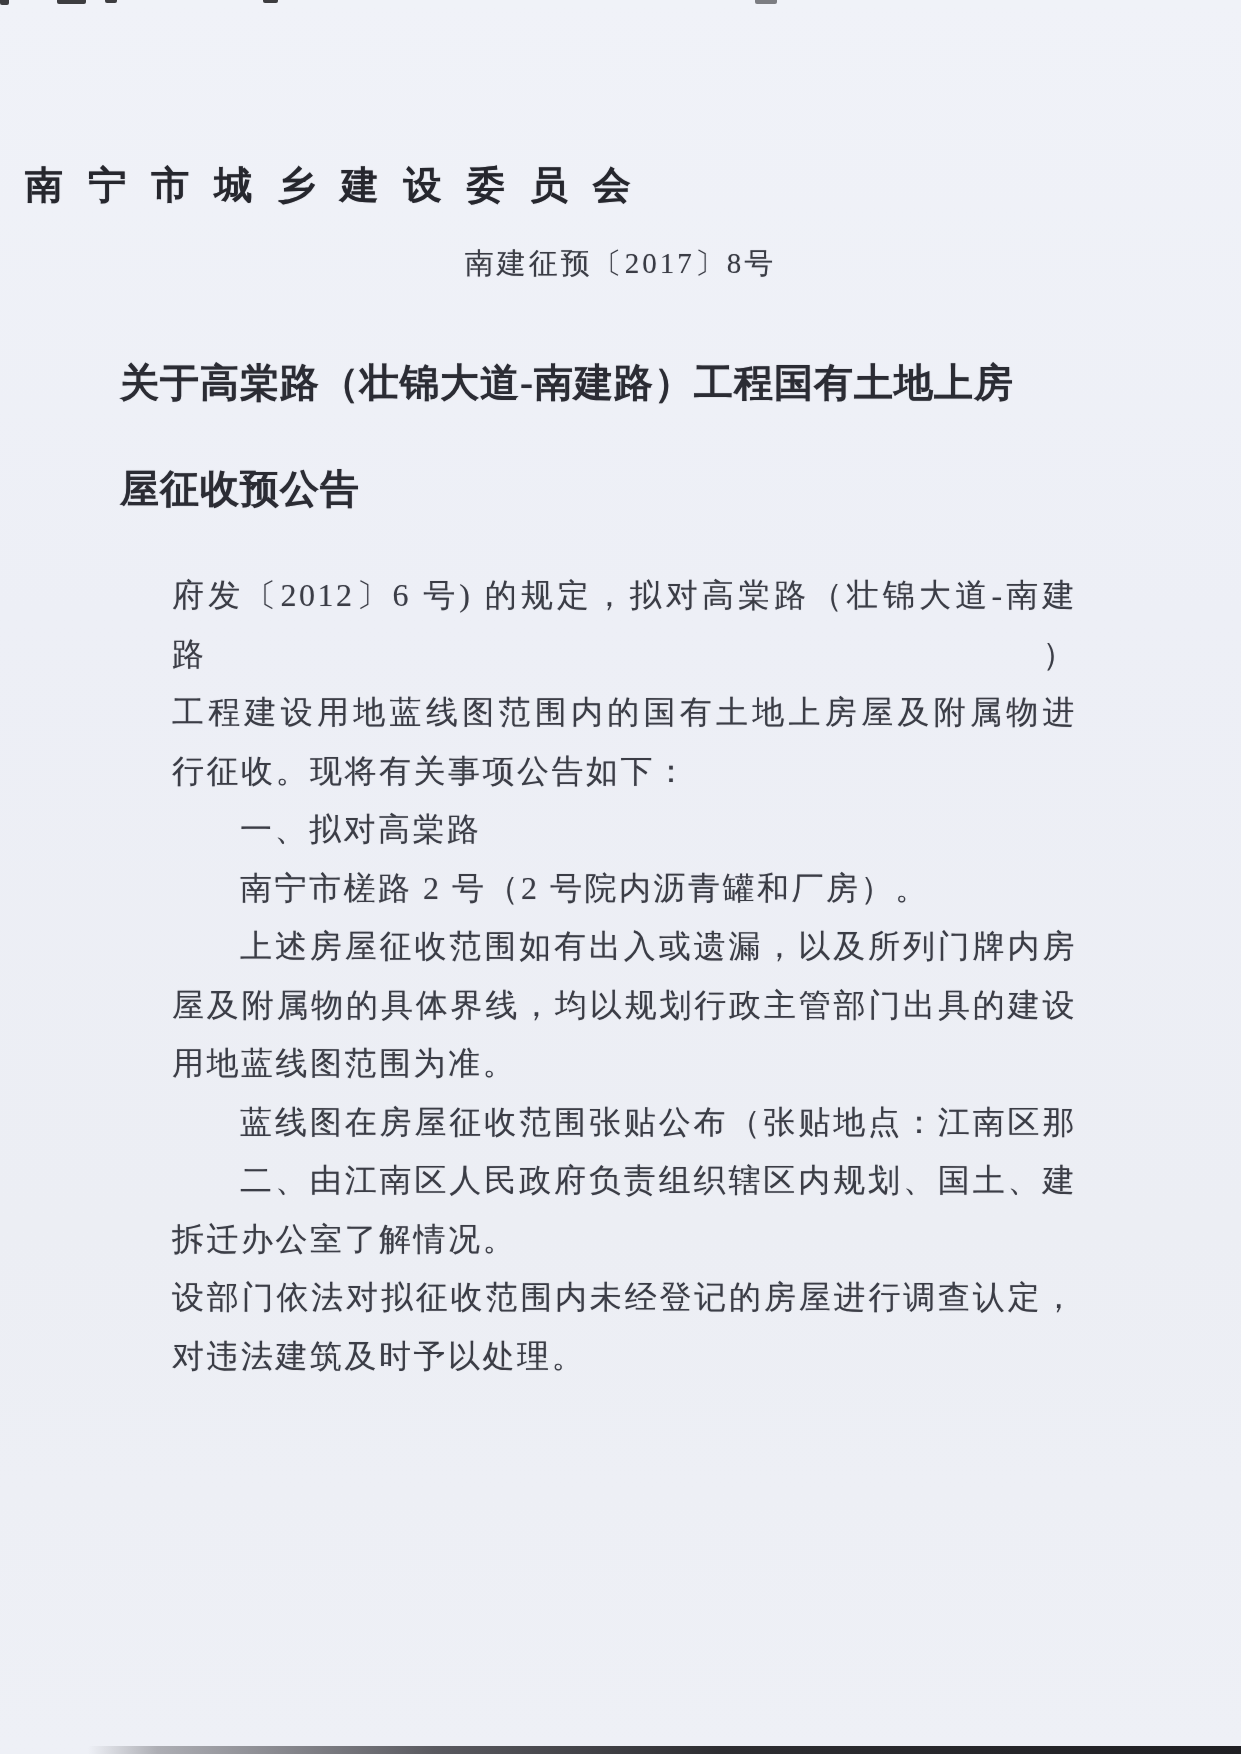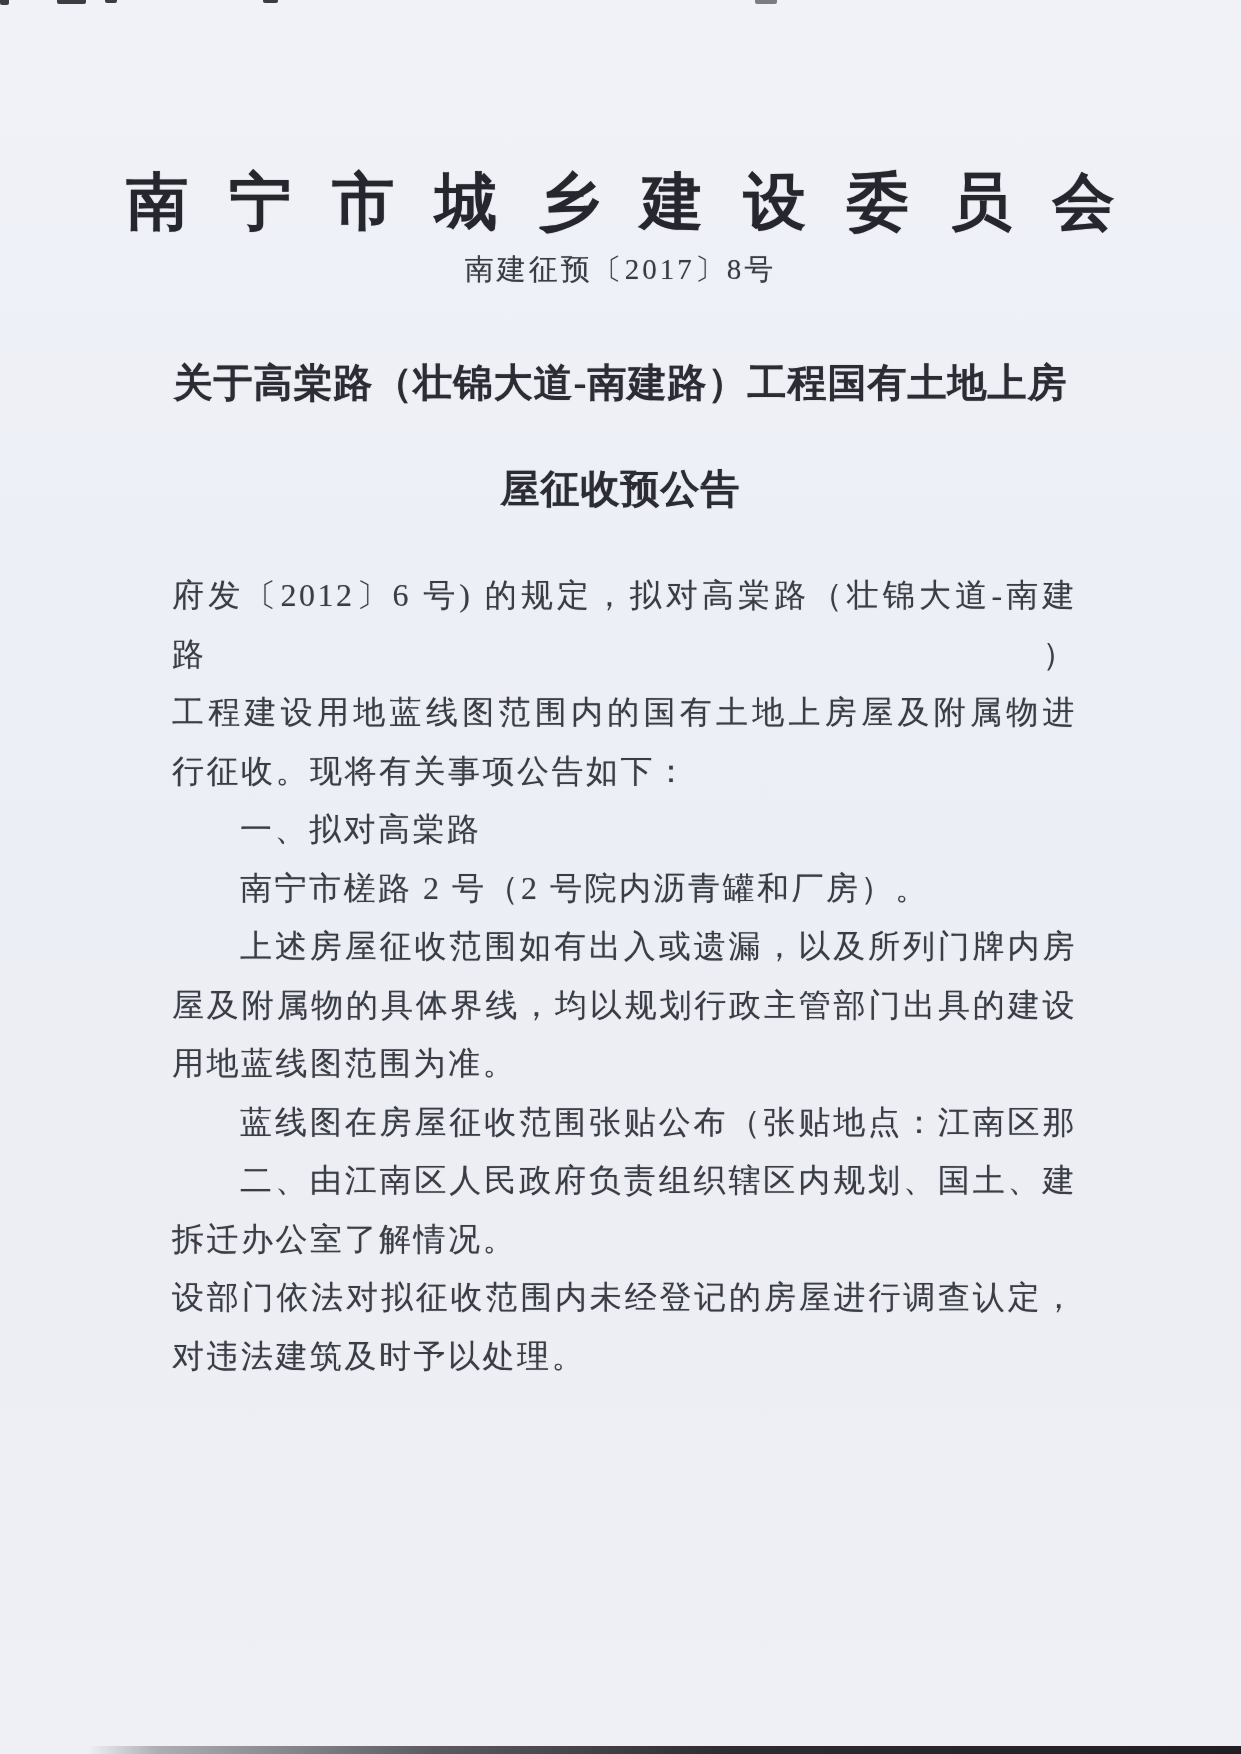--- a/index.html
+++ b/index.html
@@ -43,47 +43,44 @@
       #5a5a60 30%,
       #2d2d31 55%,
       #1f1f23 100%);
     border-radius: 2px 0 0 0;
   }
   .issuer {
     position: absolute;
     top: 160px;
     left: 0;
     width: 100%;
-    text-align: center;
-    font-size: 62px;
+    font-size: 38px;
     font-weight: 700;
     letter-spacing: 0.66em;
     text-indent: 0.66em;
     color: #26272e;
     text-shadow: 0 0 1px rgba(38,39,46,.55);
     white-space: nowrap;
   }
   .docnum {
     position: absolute;
     top: 244px;
     left: 0;
     width: 100%;
     text-align: center;
     font-size: 29px;
     letter-spacing: 3px;
     color: #3a3c45;
     text-shadow: 0 0 1px rgba(58,60,69,.4);
-    margin-top: 6px;
   }
   .doc-title {
     position: absolute;
     top: 330px;
     left: 120px;
     right: 120px;
-    text-align: center;
     font-size: 39px;
     font-weight: 700;
     line-height: 106px;
     letter-spacing: 1px;
     color: #2b2c34;
     text-shadow: 0 0 1px rgba(43,44,52,.5);
     white-space: nowrap;
   }
   .body-block {
     position: absolute;

